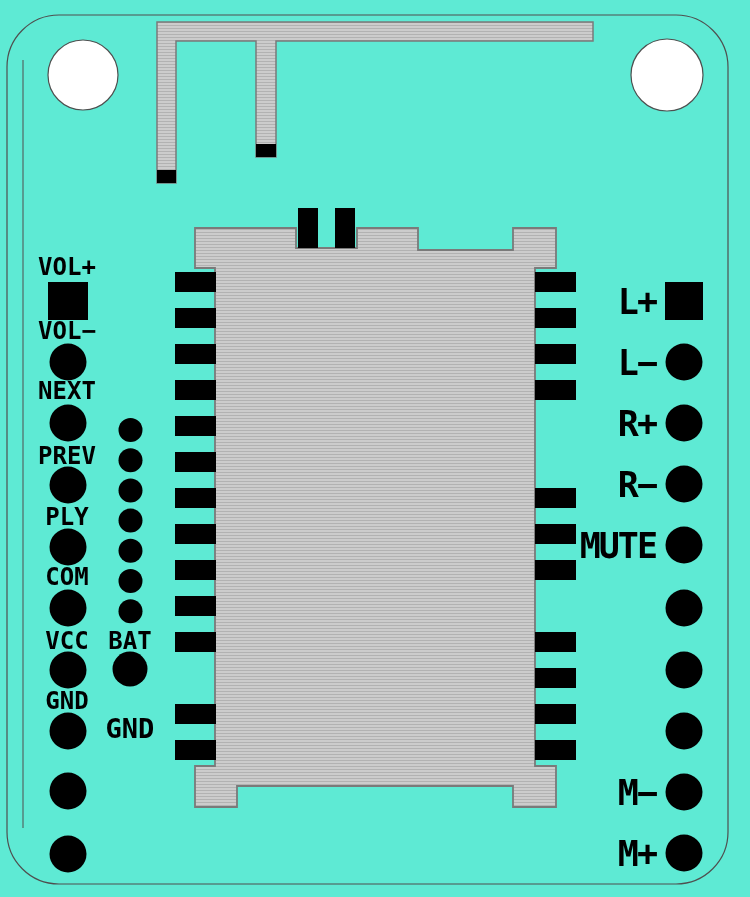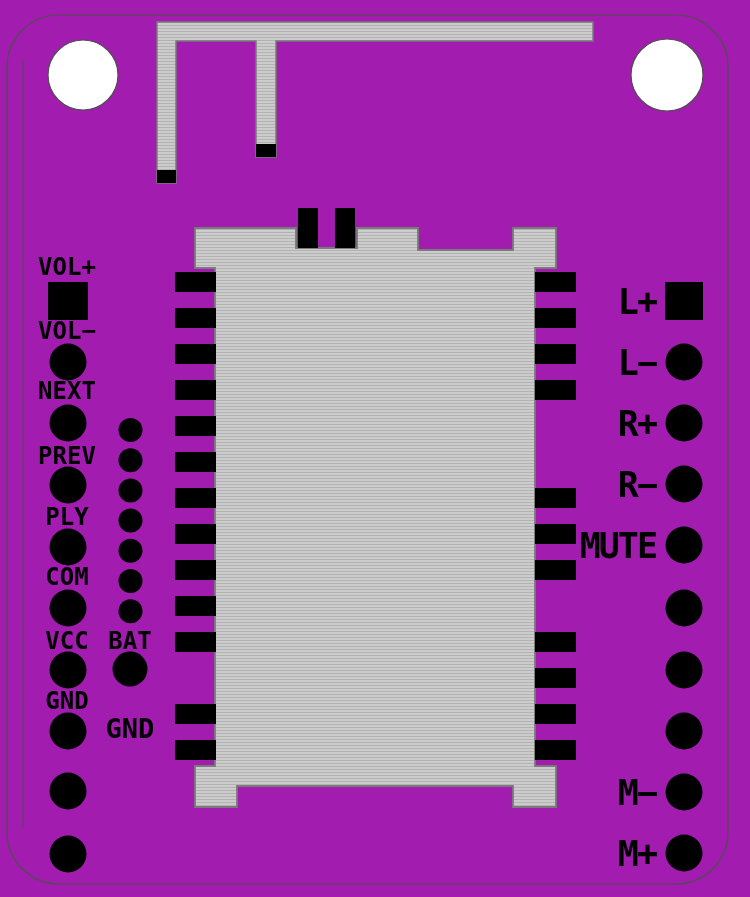--- a/index.html
+++ b/index.html
@@ -1,16 +1,16 @@
 <!DOCTYPE html>
 <html><head>
 <meta charset="utf-8">
 <style>
   html,body{margin:0;padding:0;background:#ffffff;}
-  #stage{position:relative;width:750px;height:897px;background:#a21caf;overflow:hidden;}
+  #stage{position:relative;width:750px;height:897px;background:#5eead4;overflow:hidden;}
   svg{display:block;}
   text{font-family:"DejaVu Sans Mono","Liberation Mono",monospace;font-weight:bold;fill:#000;}
 </style>
 </head>
 <body>
 
 <div id="stage">
   <svg id="pcb" width="750" height="897" viewBox="0 0 750 897" xmlns="http://www.w3.org/2000/svg">
       <defs>
         <pattern id="hatch" patternUnits="userSpaceOnUse" width="6" height="3">

